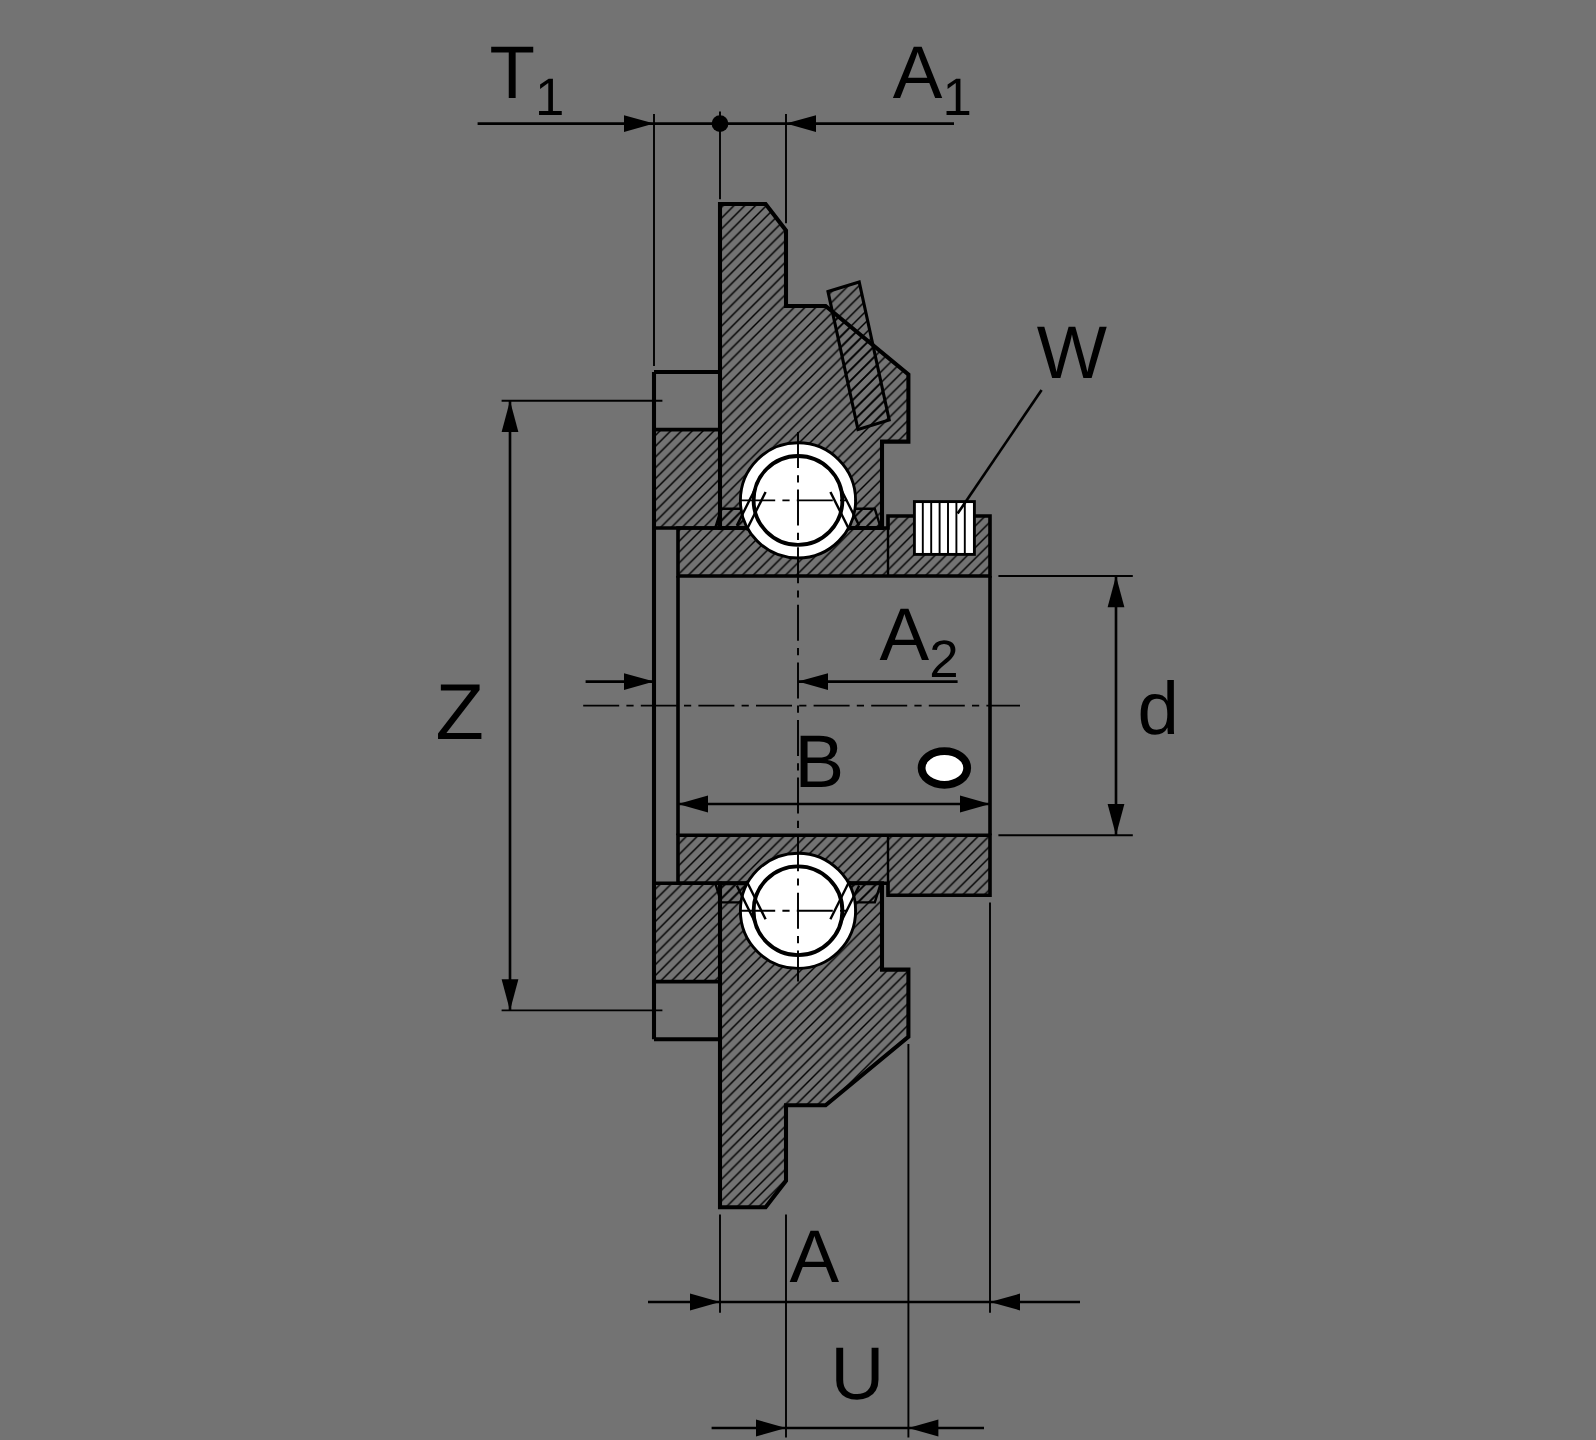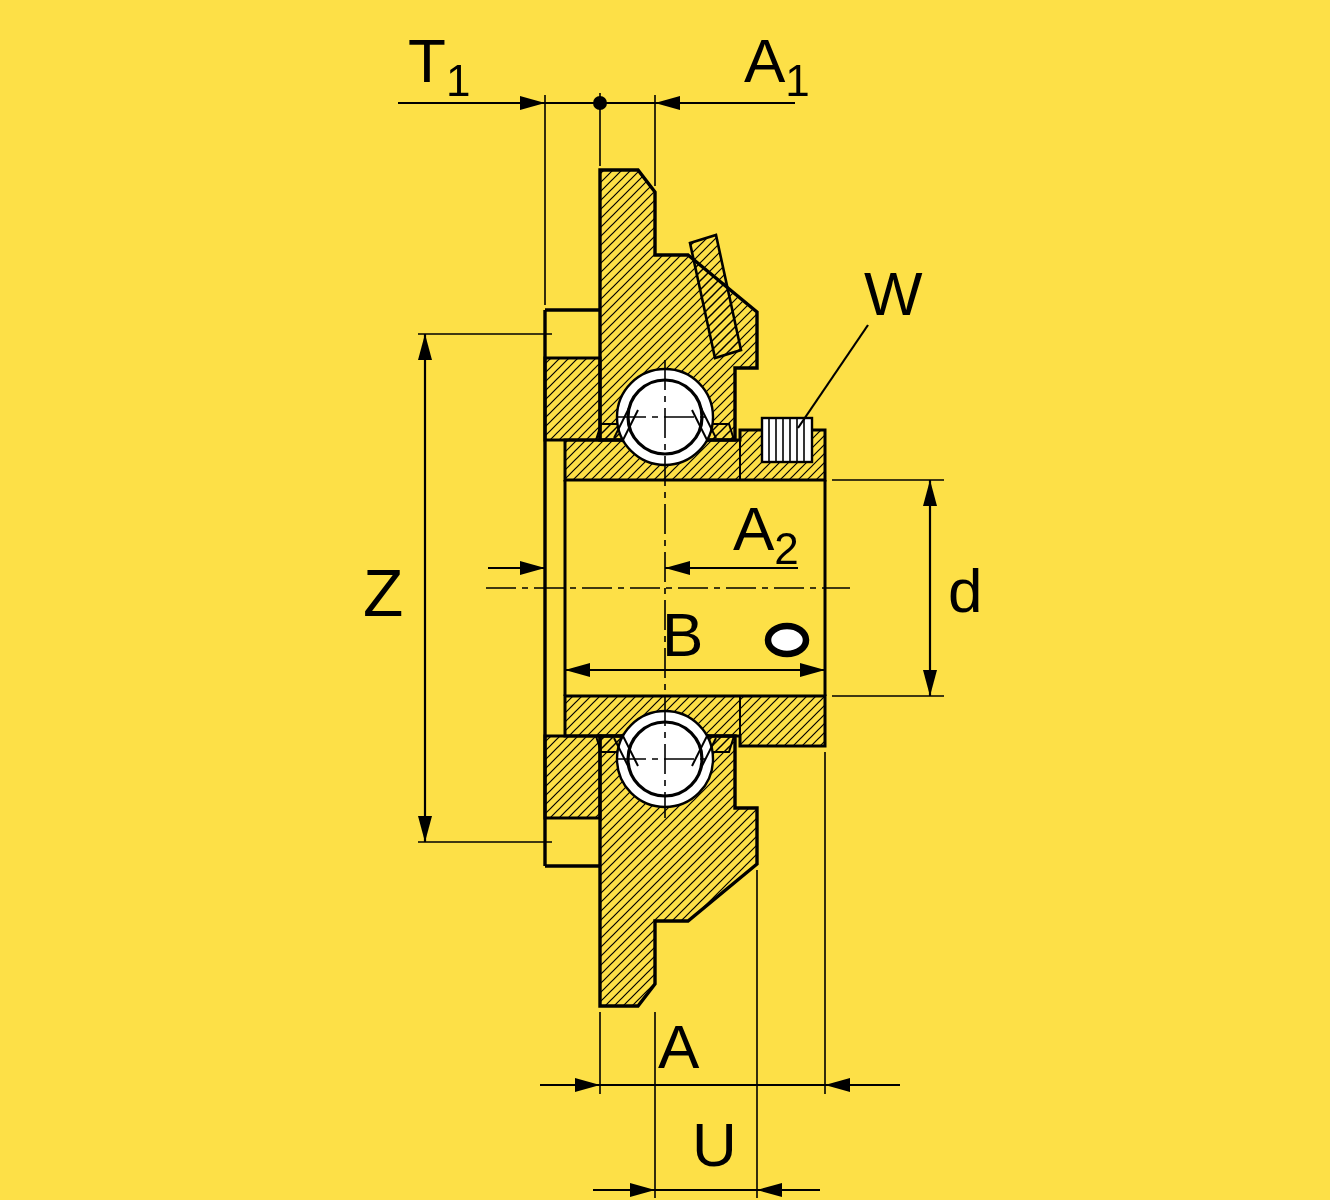--- a/index.html
+++ b/index.html
@@ -1,16 +1,16 @@
 <!DOCTYPE html>
 <html><head>
 <meta charset="utf-8">
 <style>
   html,body{margin:0;padding:0;background:#ffffff;}
-  .stage{position:relative;width:1330px;height:1200px;background:#fde047;overflow:hidden;}
+  .stage{position:relative;width:1330px;height:1200px;background:#737373;overflow:hidden;}
   svg{position:absolute;left:0;top:0;}
   text{font-family:"Liberation Sans", sans-serif; fill:#000;}
 </style>
 </head>
 <body>
 
 <div class="stage">
 <svg width="1330" height="1200" viewBox="0 0 1330 1200">
   <defs>
     <pattern id="hatch" patternUnits="userSpaceOnUse" width="9" height="9">

